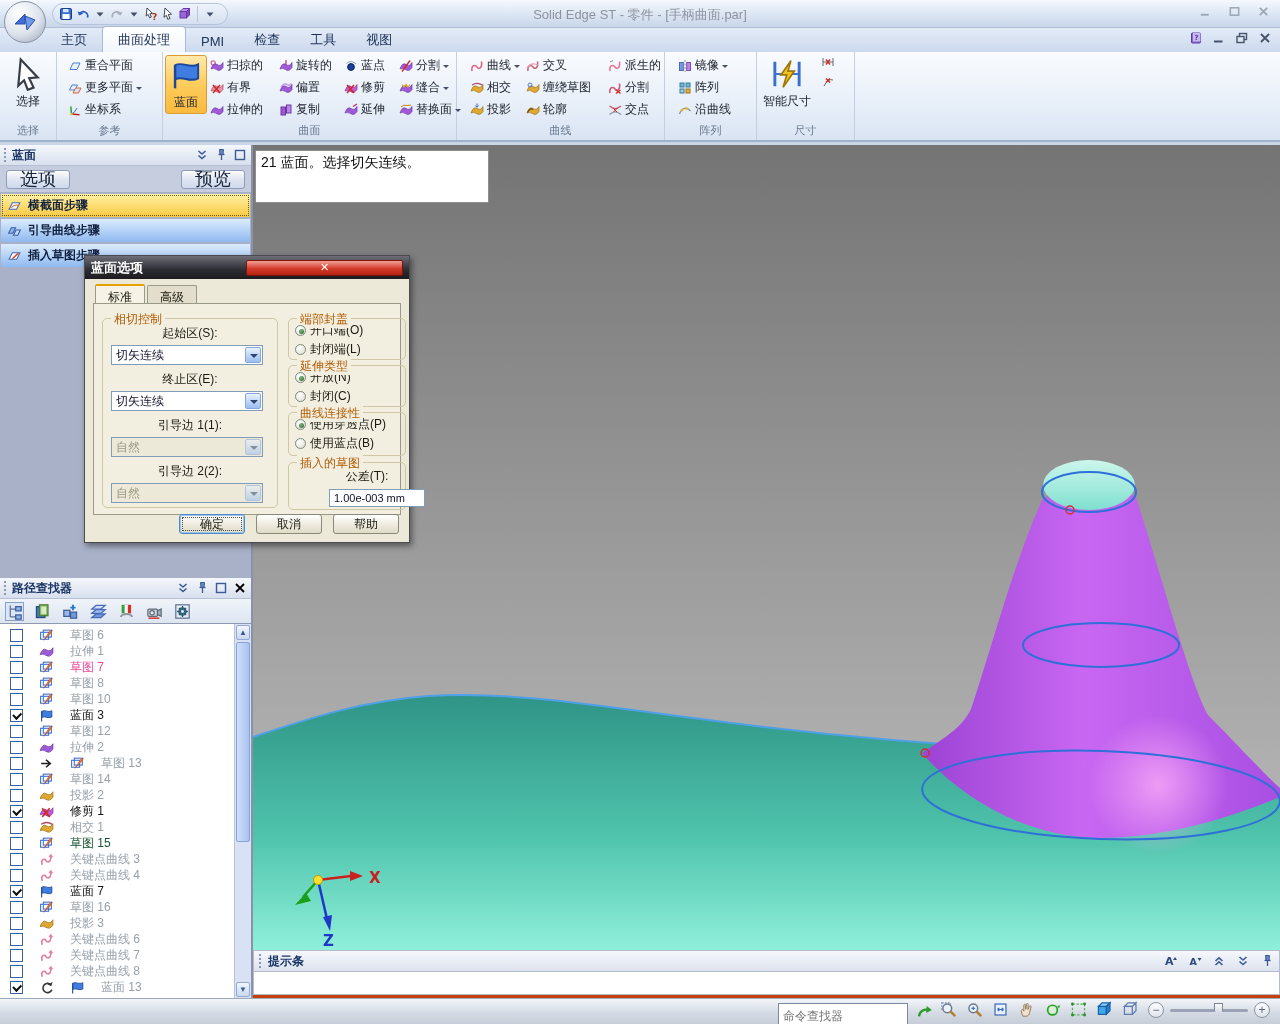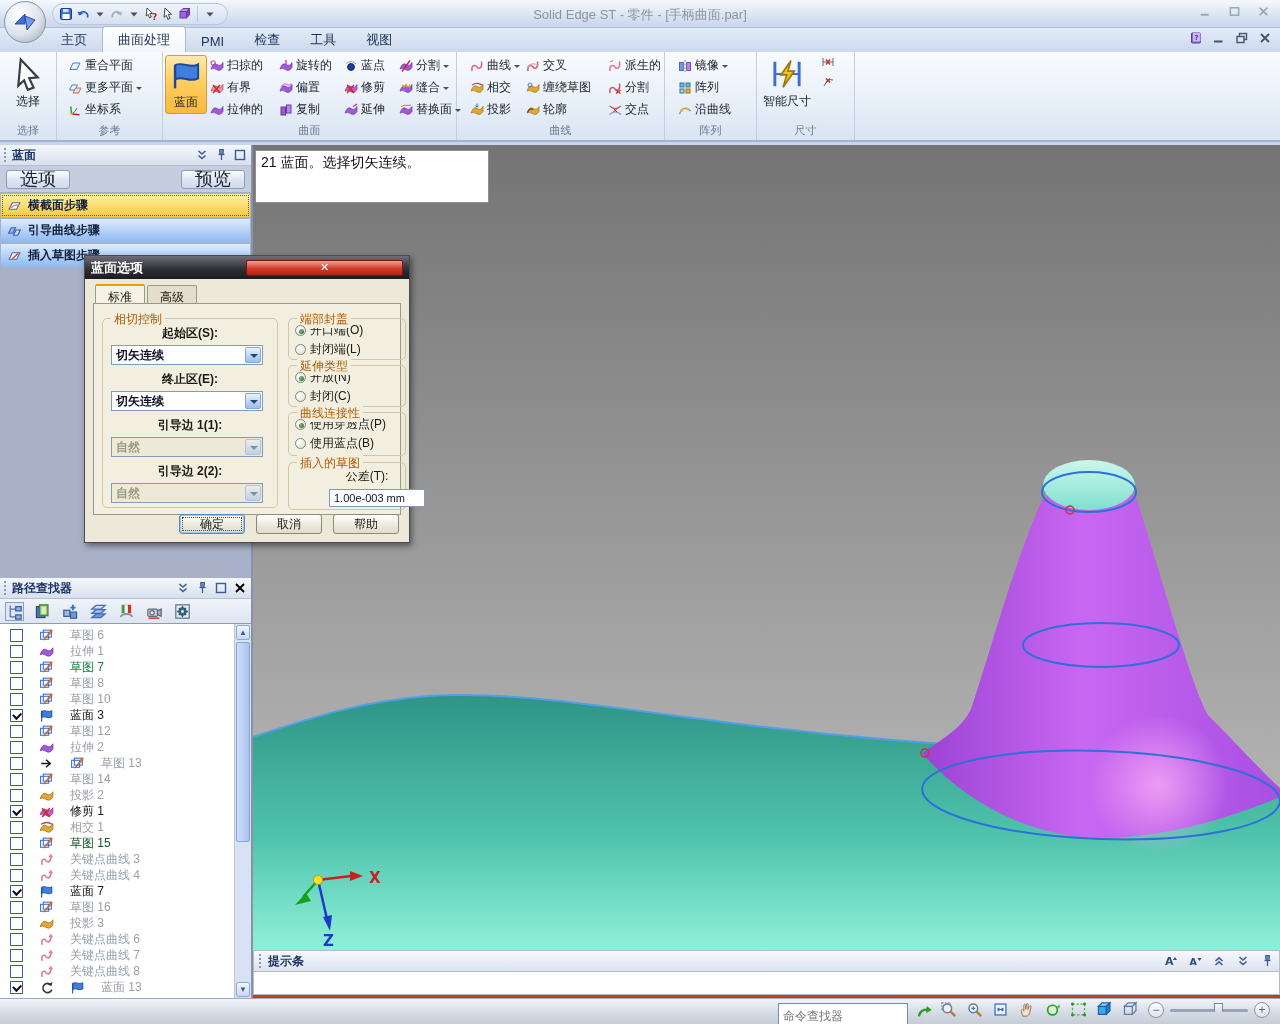--- a/index.html
+++ b/index.html
@@ -90,21 +90,21 @@
   .dlg-title span{flex:1;}
   .dlg-close{width:21px;height:16px;background:linear-gradient(#f0a098,#d43b2a 55%,#b22314);border:1px solid #7e1407;
     border-radius:2px;color:#fff;font-size:11px;font-weight:bold;display:flex;align-items:center;justify-content:center;}
   .dlg-tabs{display:flex;padding:6px 0 0 10px;}
   .dtab{font-size:12px;color:#1a1a10;padding:3px 12px;background:#e3decb;border:1px solid #9a9a88;border-bottom:none;
     border-radius:2px 2px 0 0;margin-right:2px;}
   .dtab[data-on="true"]{background:#f6f3e6;border-top:2px solid #e8a200;position:relative;top:-1px;}
   .dlg-page{position:absolute;left:8px;top:47px;right:8px;height:212px;background:#f2efe1;border:1px solid #9a9a88;}
   .gbox{position:absolute;border:1px solid #cfc7a4;border-radius:5px;text-align:center;}
   .gbox>.gtitle{position:absolute;top:-8px;left:8px;background:#f2efe1;padding:0 3px;font-size:12px;color:#b05a00;}
-  .fld{margin:6px 8px 0;font-weight:bold;}
+  .fld{margin:6px 8px 0;}
   .flabel{font-size:12px;color:#1a1a10;margin-bottom:3px;}
   .combo{width:152px;height:20px;background:#fff;border:1px solid #7f9db9;display:flex;align-items:center;
     font-size:12px;color:#10102a;padding-left:4px;position:relative;}
   .combo .cbtn{position:absolute;right:1px;top:1px;bottom:1px;width:16px;
     background:linear-gradient(#eaf2fe,#b9d2f6 60%,#9cbdf0);border:1px solid #84a7dd;border-radius:2px;}
   .combo .cbtn::after{content:"";position:absolute;left:4px;top:6px;border:4px solid transparent;border-top-color:#29456e;}
   .combo[data-on="false"]{background:#ece9d8;}
   .combo[data-on="false"] .cval{color:#9b9b84;}
   .combo[data-on="false"] .cbtn{opacity:.55;}
   .radio{display:flex;align-items:center;gap:4px;font-size:12px;color:#1a1a10;margin:2px 0 0 6px;}
@@ -770,21 +770,21 @@
             </div>
             <div class="pfrow" data-interactable="true">
               <span class="cb" data-interactable="true" data-on="false"></span>
               <span class="ic14" data-interactable="false">
                 <svg viewBox="0 0 14 14">
                   <rect x="1.5" y="4" width="7.5" height="6.5" fill="#fff" stroke="#3a6fd0"></rect>
                   <rect x="4" y="2" width="7.5" height="6.5" fill="none" stroke="#3a6fd0"></rect>
                   <path d="M4.5 11.5 L11.5 4.5 L12.5 2 L10 3 Z" fill="#e87838" stroke="#b04818" stroke-width=".5"></path>
                 </svg>
               </span>
-              <span data-interactable="false" style="color: #15803d;">草图 7</span>
+              <span data-interactable="false" style="color: #ec4899;">草图 7</span>
             </div>
             <div class="pfrow" data-interactable="true">
               <span class="cb" data-interactable="true" data-on="false"></span>
               <span class="ic14" data-interactable="false">
                 <svg viewBox="0 0 14 14">
                   <rect x="1.5" y="4" width="7.5" height="6.5" fill="#fff" stroke="#3a6fd0"></rect>
                   <rect x="4" y="2" width="7.5" height="6.5" fill="none" stroke="#3a6fd0"></rect>
                   <path d="M4.5 11.5 L11.5 4.5 L12.5 2 L10 3 Z" fill="#e87838" stroke="#b04818" stroke-width=".5"></path>
                 </svg>
               </span>

